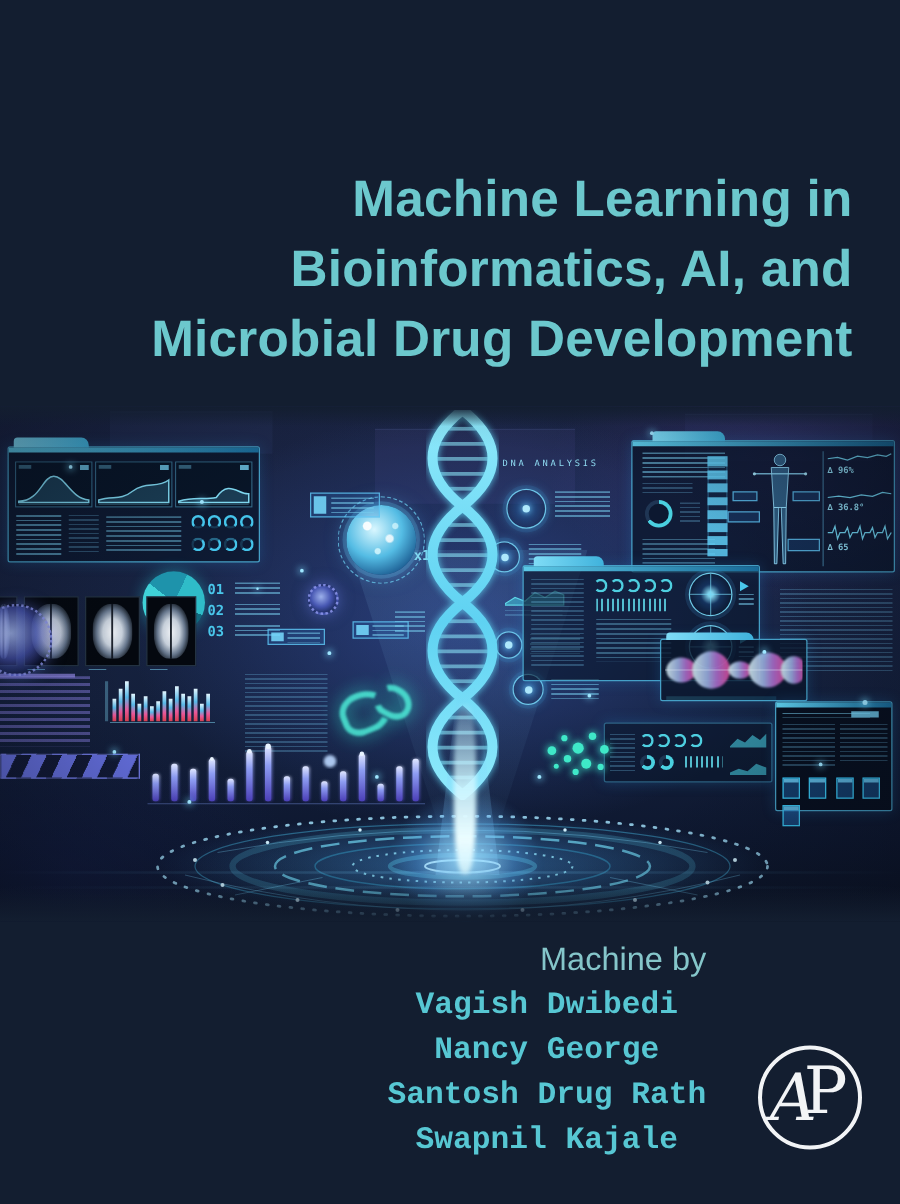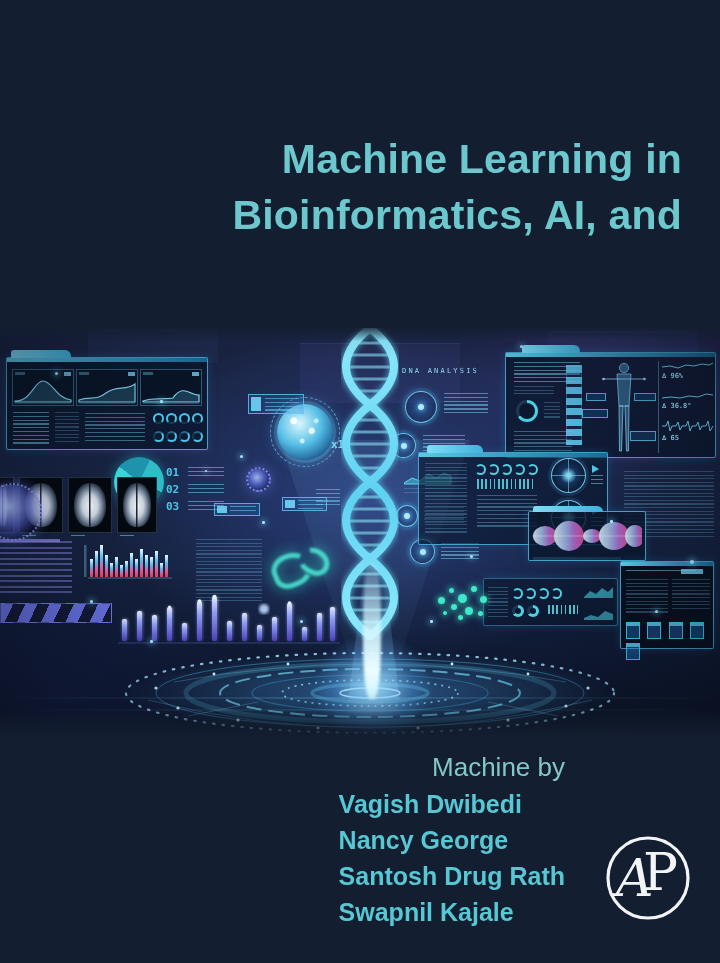--- a/index.html
+++ b/index.html
@@ -7,21 +7,21 @@
   body {
     width:720px; height:963px; position:relative; overflow:hidden;
     background:#131e30; font-family:"Liberation Sans", sans-serif;
   }
   .abs { position:absolute; }
 
   
   .title-block { top:131px; right:38px; text-align:right; line-height:56px;
     font-size:41px; font-weight:700; color:#6cc8cd; letter-spacing:.2px; }
   .edited-by { top:752px; right:155px; font-size:26px; color:#85c6ca; }
-  .editors { top:786px; right:155px; text-align:left; }
+  .editors { top:786px; right:155px; text-align:center;font-family:Liberation Mono, monospace; }
   .editors .name { font-size:25px; font-weight:700; color:#57c7d3; line-height:36px; }
 
   
   .ap-logo { left:603px; top:832px; width:90px; height:92px; }
 
   
   .artwork { left:0; top:325px; width:720px; height:412px; overflow:hidden;
     background:
       radial-gradient(ellipse 420px 260px at 52% 42%, rgba(62,94,190,.50), transparent 65%),
       radial-gradient(ellipse 300px 180px at 86% 12%, rgba(96,72,170,.35), transparent 60%),
@@ -108,20 +108,21 @@
     border:1px solid rgba(125,135,235,.55); opacity:.92; }
 
   .streak { height:2px; background:linear-gradient(90deg, transparent, rgba(110,200,245,.5), transparent); }
 </style>
 </head>
 <body>
 
 <div class="abs title-block">
   <div>Machine Learning in</div>
   <div>Bioinformatics, AI, and</div>
+  <div>Microbial Drug Development</div>
 </div>
 
 <div class="abs artwork">
 
   <div class="abs wallrect" style="left:88px;top:4px;width:130px;height:34px;"></div>
   <div class="abs wallrect" style="left:548px;top:6px;width:150px;height:38px;"></div>
   <div class="abs wallrect" style="left:300px;top:18px;width:160px;height:60px;background:rgba(110,100,190,.10);"></div>
 
   <div class="abs" style="left:280px;top:115px;width:190px;height:260px;z-index:1;opacity:.12;
        background:linear-gradient(180deg, rgba(140,210,255,.9), rgba(140,210,255,.15));

